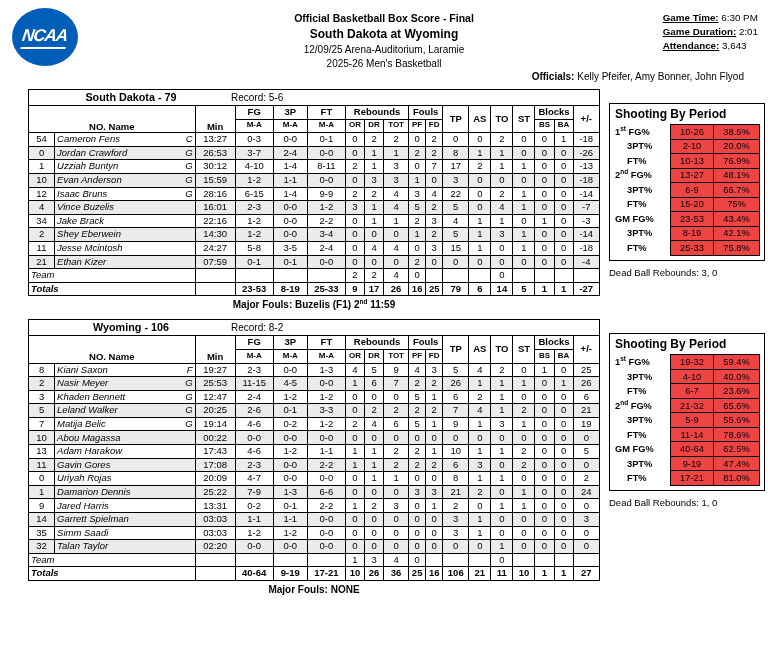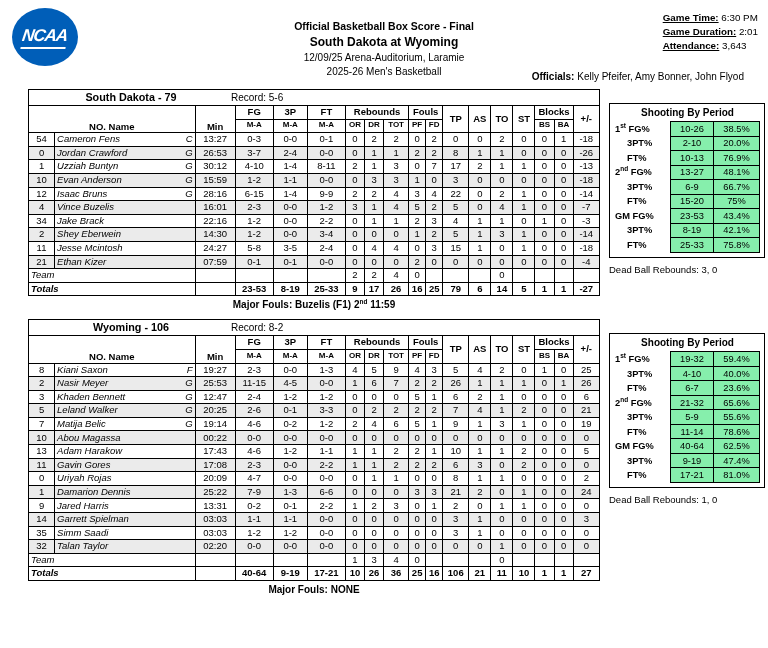--- a/index.html
+++ b/index.html
@@ -6,21 +6,21 @@
   html, body { margin:0; padding:0; width:768px; height:648px; overflow:hidden; background:#fff; }
   body { font-family:"Liberation Sans", sans-serif; color:#000; font-size:10px; }
   .page { position:relative; width:768px; height:648px; background:#fff; }
 
   
   .top { position:relative; height:86px; }
   .logo { position:absolute; left:12px; top:8px; width:66px; height:58px; background:#005eb8; border-radius:50%;
           display:flex; align-items:center; justify-content:center; }
   .logo-text { color:#fff; font-style:italic; font-weight:bold; font-size:17px; letter-spacing:-1px;
                transform:skewX(-8deg); border-bottom:2px solid #fff; padding-bottom:1px; }
-  .center { text-align:center; padding-top:19px; line-height:1.35; font-size:10px; }
+  .center { text-align:center; padding-top:11px; line-height:1.35; font-size:10px; }
   .h-line1 { font-weight:bold; font-size:10.5px; }
   .h-title { font-weight:bold; font-size:12px; margin:1px 0; }
   .meta { position:absolute; right:10px; top:11px; font-size:9.8px; line-height:1.45; }
   .meta b { font-weight:bold;text-decoration:underline; }
   .officials { position:absolute; right:24px; top:71px; font-size:10px; }
   .officials b { font-weight:bold; }
 
   
   .section { display:flex; padding-left:28px; }
   .sec1 { margin-top:3px; }
@@ -44,26 +44,26 @@
   td.name .pos { float:right; }
   tr.pr:nth-child(even) td { background:#ebebeb; }
   tr.trow td, tr.totals td { background:#fff; }
   tr.totals td { font-weight:bold; }
 
   .major-fouls { width:572px; text-align:center; font-size:10px; font-weight:bold; margin-top:3px; }
   sup { font-size:6.5px; line-height:0; vertical-align:super; }
 
   
   .shooting-panel { border:1px solid #000; width:156px; padding:3px 4px 5px 5px; background:#fff; }
-  .shoot-title { font-weight:bold; font-size:10px; text-align:center; margin-bottom:3px; }
+  .shoot-title { font-weight:bold; font-size:12px; margin-bottom:3px; }
   .shoot-row { display:flex; margin-bottom:-1px; font-size:9.3px; }
   .shoot-row .sl { width:55px; display:flex; align-items:center; }
   .shoot-row.sub .sl { padding-left:12px; }
   .shoot-row .sv, .shoot-row .sp { border:1px solid #000; height:15.5px; display:flex;
-                                   align-items:center; justify-content:center; background:#86efac; }
+                                   align-items:center; justify-content:center; background:#ef4444; }
   .shoot-row .sv { width:44px; }
   .shoot-row .sp { width:47px; margin-left:-1px; }
   .deadball { font-size:9.5px; margin-top:6px; }
 </style>
 </head>
 <body>
 
 <div class="page">
 
   <div class="top">

